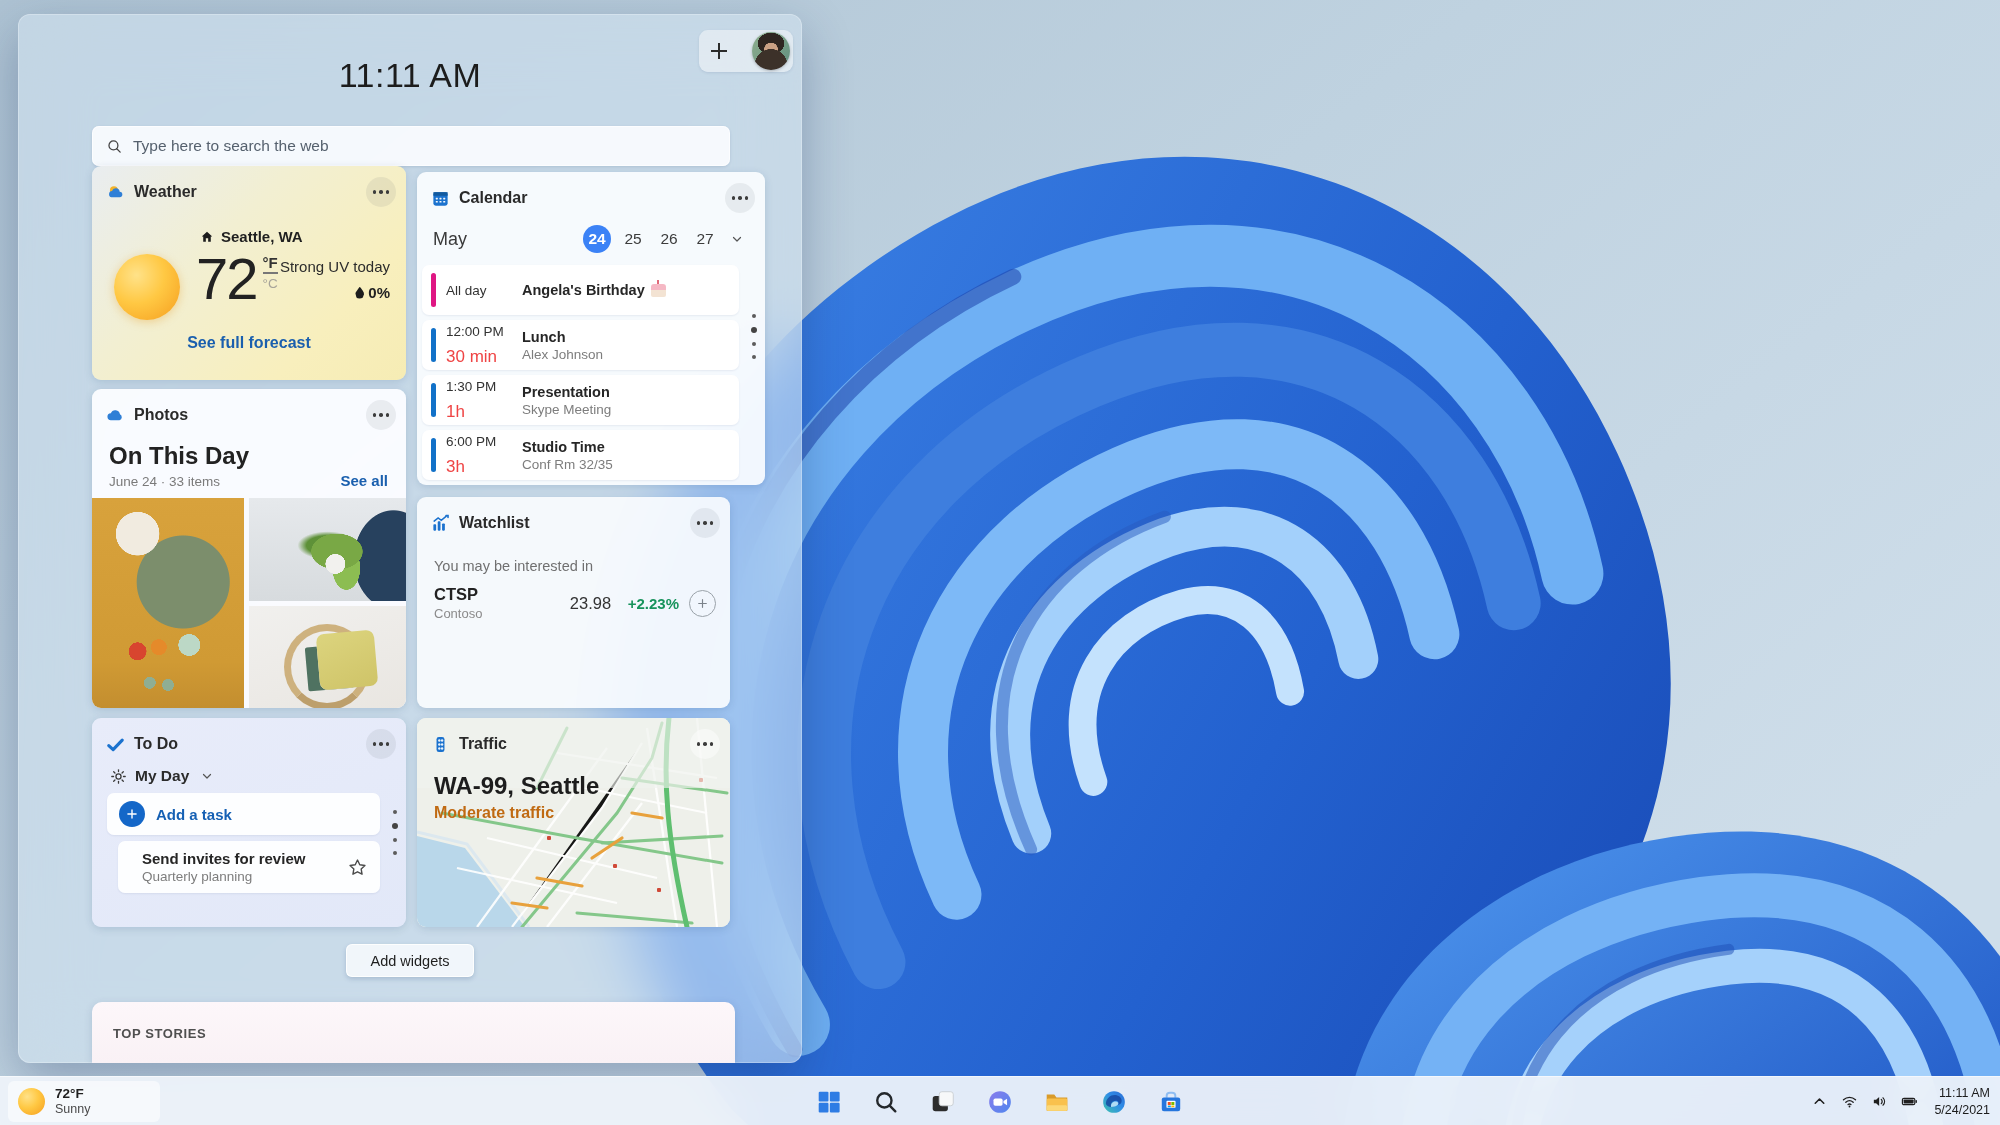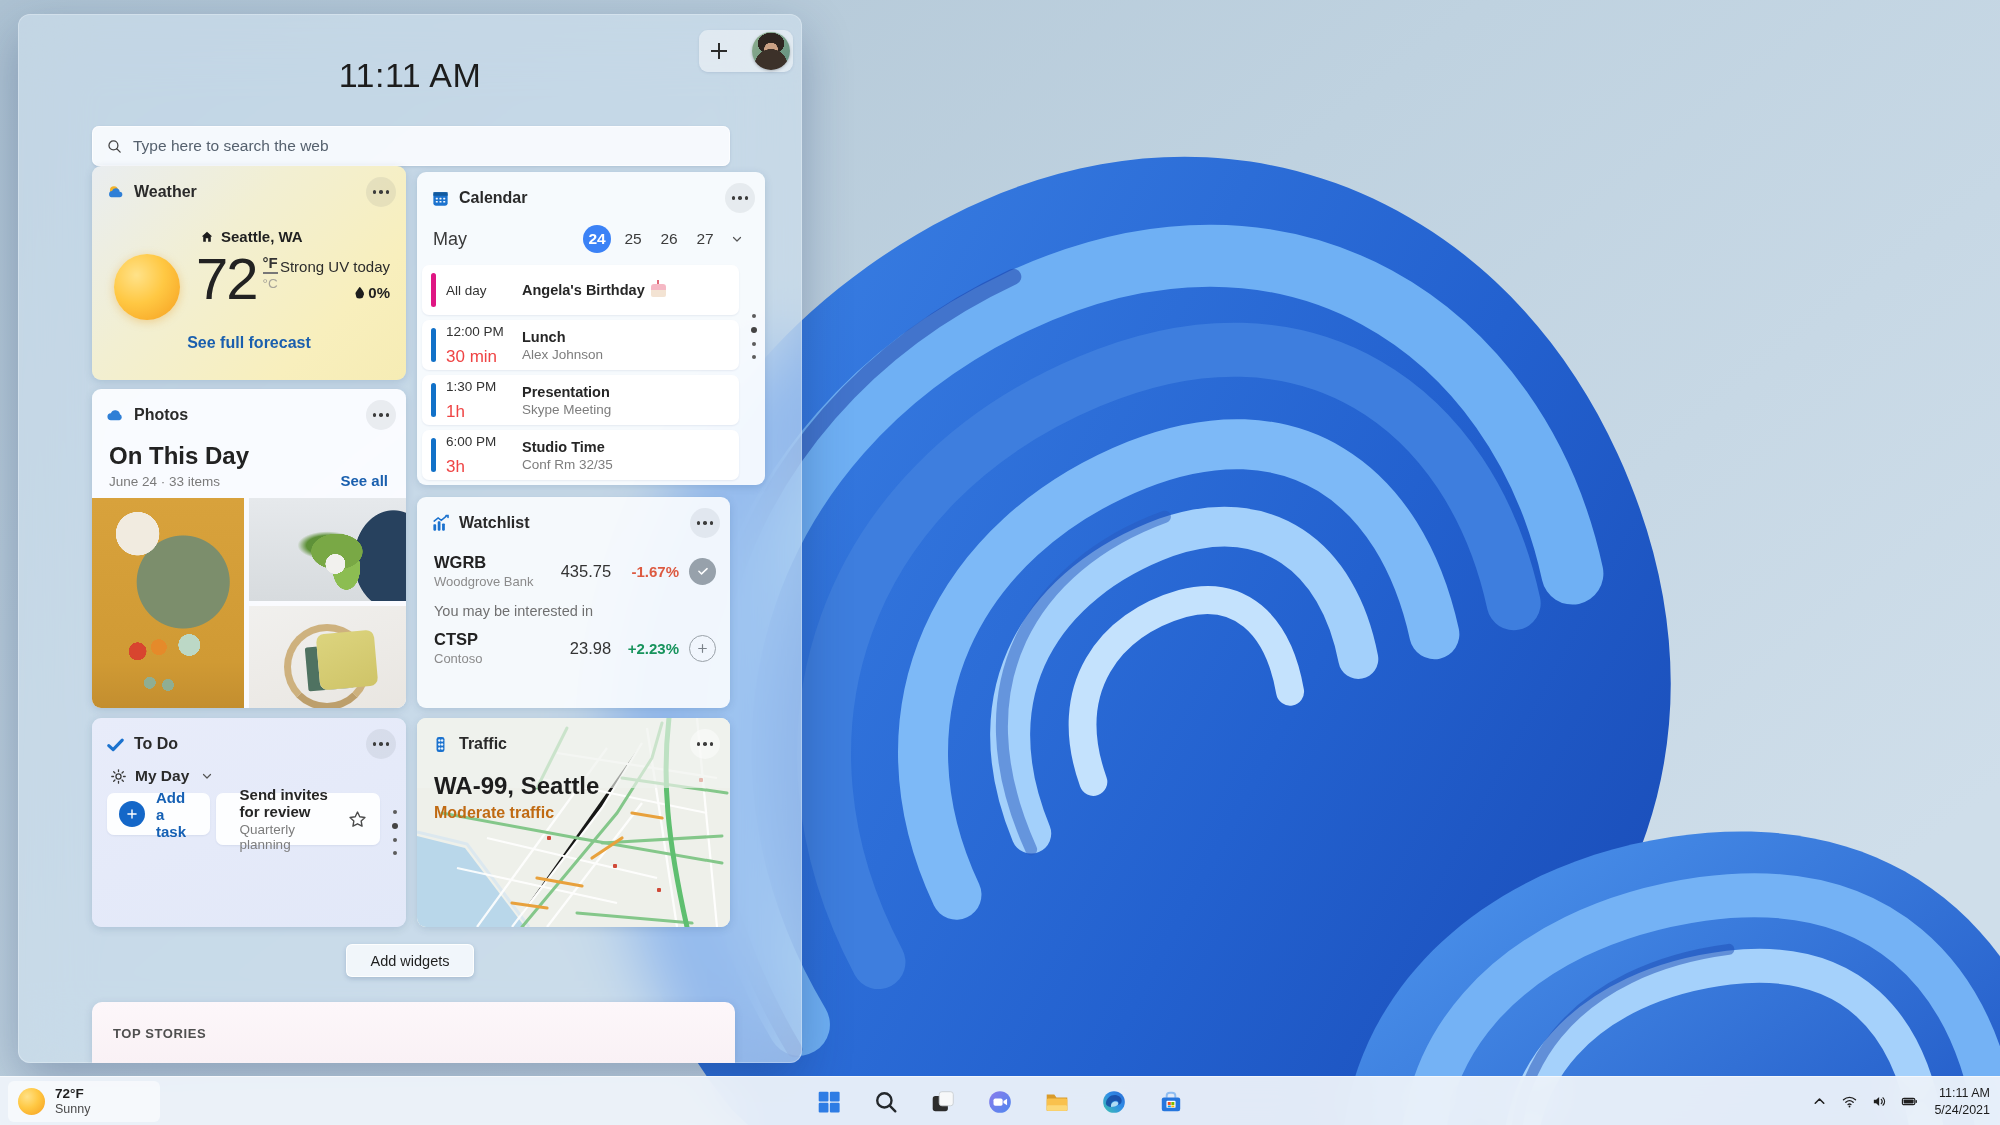--- a/index.html
+++ b/index.html
@@ -145,28 +145,28 @@
     display:flex; align-items:center; justify-content:center; cursor:pointer; }
   .stock-action.added { background:#97a1ab; }
   .stock-action.add { border:1.6px solid #9aa1a8; color:#6c7joined; }
   .suggest-label { font-size:14.5px; color:#707070; padding:14px 0 2px 17px; }
 
   
   #todo-card { left:0; top:552px; width:314px; height:209px;
     background:linear-gradient(160deg,#e8ecfa 0%,#e2e8f8 100%); }
   .myday-row { display:flex; align-items:center; gap:8px; padding:2px 16px 8px 18px; cursor:pointer; }
   .myday-label { font-size:15.5px; font-weight:700; color:#2b2b2b; }
-  .todo-rows { padding:0 26px 0 15px; display:flex; flex-direction:row; gap:6px; }
+  .todo-rows { padding:0 26px 0 15px; display:flex; flex-direction:column; gap:6px; }
   .todo-row { background:rgba(255,255,255,0.92); border-radius:7px; box-shadow:0 1px 2px rgba(20,50,100,0.08);
     display:flex; align-items:center; padding:0 12px; cursor:pointer; }
   .addtask-row { height:42px; gap:11px; }
   .addtask-circle { width:26px; height:26px; border-radius:50%; background:#1467c8; color:#fff;
     display:flex; align-items:center; justify-content:center; flex:0 0 auto; }
   .addtask-label { font-size:15px; font-weight:600; color:#1560b4; }
-  .task-row { height:52px; padding-left:24px; }
+  .task-row { height:52px; padding-left:24px;margin-left:11px; }
   .task-text { flex:1; }
   .task-title { font-size:15px; font-weight:700; color:#262626; }
   .task-sub { font-size:13.5px; color:#7d7d7d; margin-top:2px; }
   #todo-card .dots-scroll { top:92px; }
 
   
   #traffic-card { left:325px; top:552px; width:313px; height:209px; background:#edf0ea; }
   #traffic-card .map { position:absolute; inset:0; }
   .traffic-heading { position:absolute; left:17px; top:54px; font-size:24px; font-weight:700; color:#1d1d1d; z-index:2; }
   .traffic-status { position:absolute; left:17px; top:86px; font-size:16px; font-weight:700; z-index:2; }
@@ -424,33 +424,20 @@
           <rect x="14" y="12" width="3.5" height="9" rx="1" fill="#1b72ce"></rect>
           <path d="M4 9l5-4 4 3 6-5" fill="none" stroke="#1b72ce" stroke-width="2" stroke-linecap="round"></path>
           <path d="M19 2h2.5v2.5" fill="none" stroke="#1b72ce" stroke-width="2" stroke-linecap="round"></path>
         </svg>
         <span class="card-title">Watchlist</span>
         <button class="more-btn">
             <i></i>
             <i></i>
             <i></i>
           </button>
-      </div>
-      <div class="stock-row">
-        <span class="stock-id">
-          <div class="stock-ticker">WGRB</div>
-          <div class="stock-name">Woodgrove Bank</div>
-        </span>
-        <span class="stock-price">435.75</span>
-        <span class="stock-change" style="color: rgb(221, 90, 65);">-1.67%</span>
-        <span class="stock-action added">
-          <svg viewBox="0 0 24 24" style="width:14px;height:14px">
-              <path d="M5 12.5l4.5 4.5L19 8" fill="none" stroke="#fff" stroke-width="2.6" stroke-linecap="round" stroke-linejoin="round"></path>
-            </svg>
-        </span>
       </div>
       <div class="suggest-label">You may be interested in</div>
       <div class="stock-row">
         <span class="stock-id">
           <div class="stock-ticker">CTSP</div>
           <div class="stock-name">Contoso</div>
         </span>
         <span class="stock-price">23.98</span>
         <span class="stock-change" style="color: rgb(23, 147, 92);">+2.23%</span>
         <span class="stock-action add" style="border:1.6px solid #9aa1a8">

